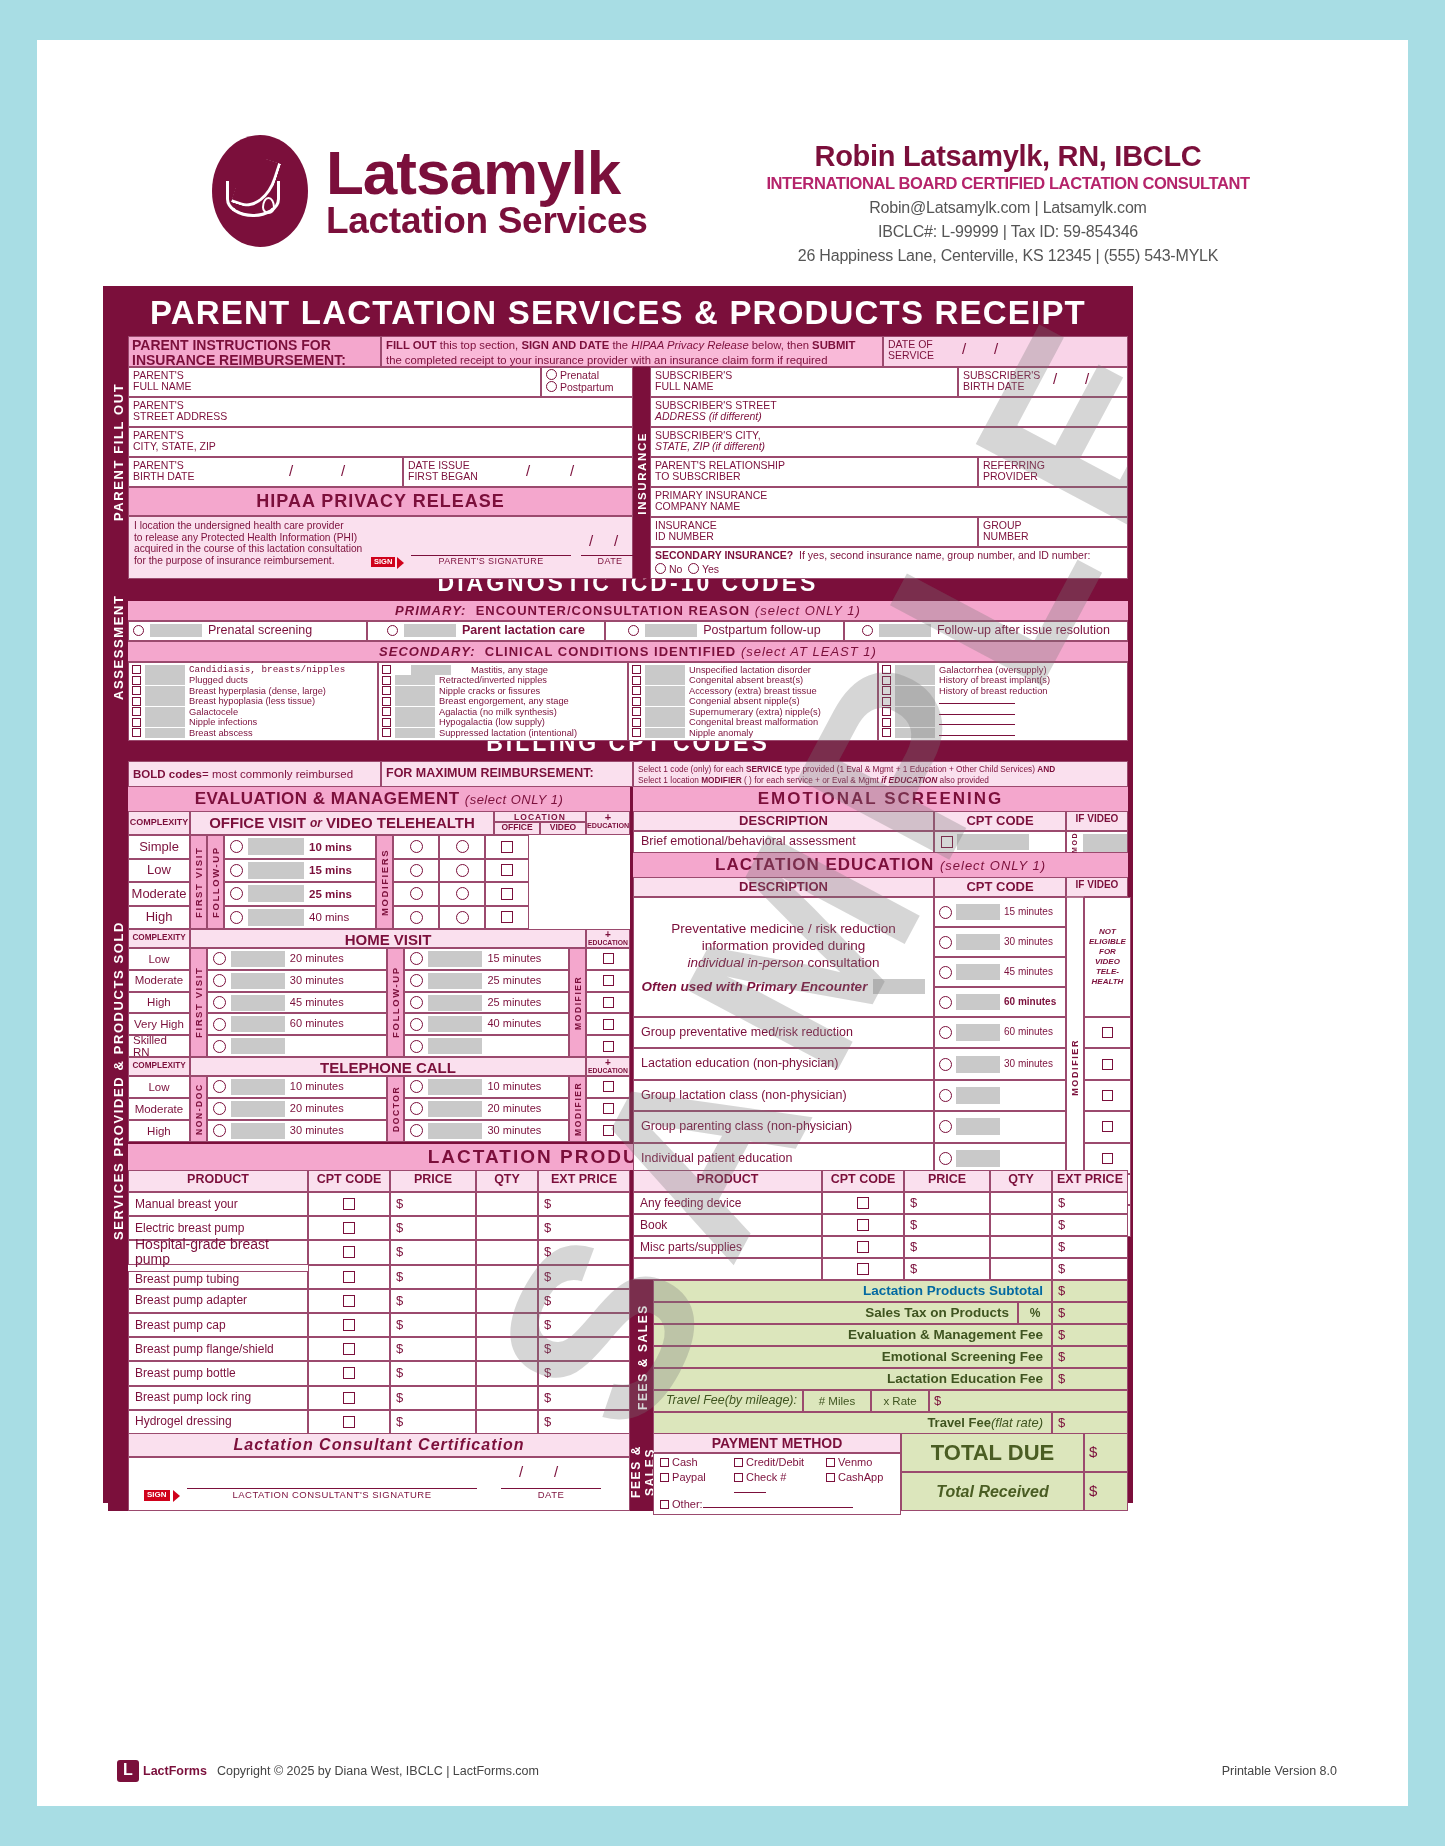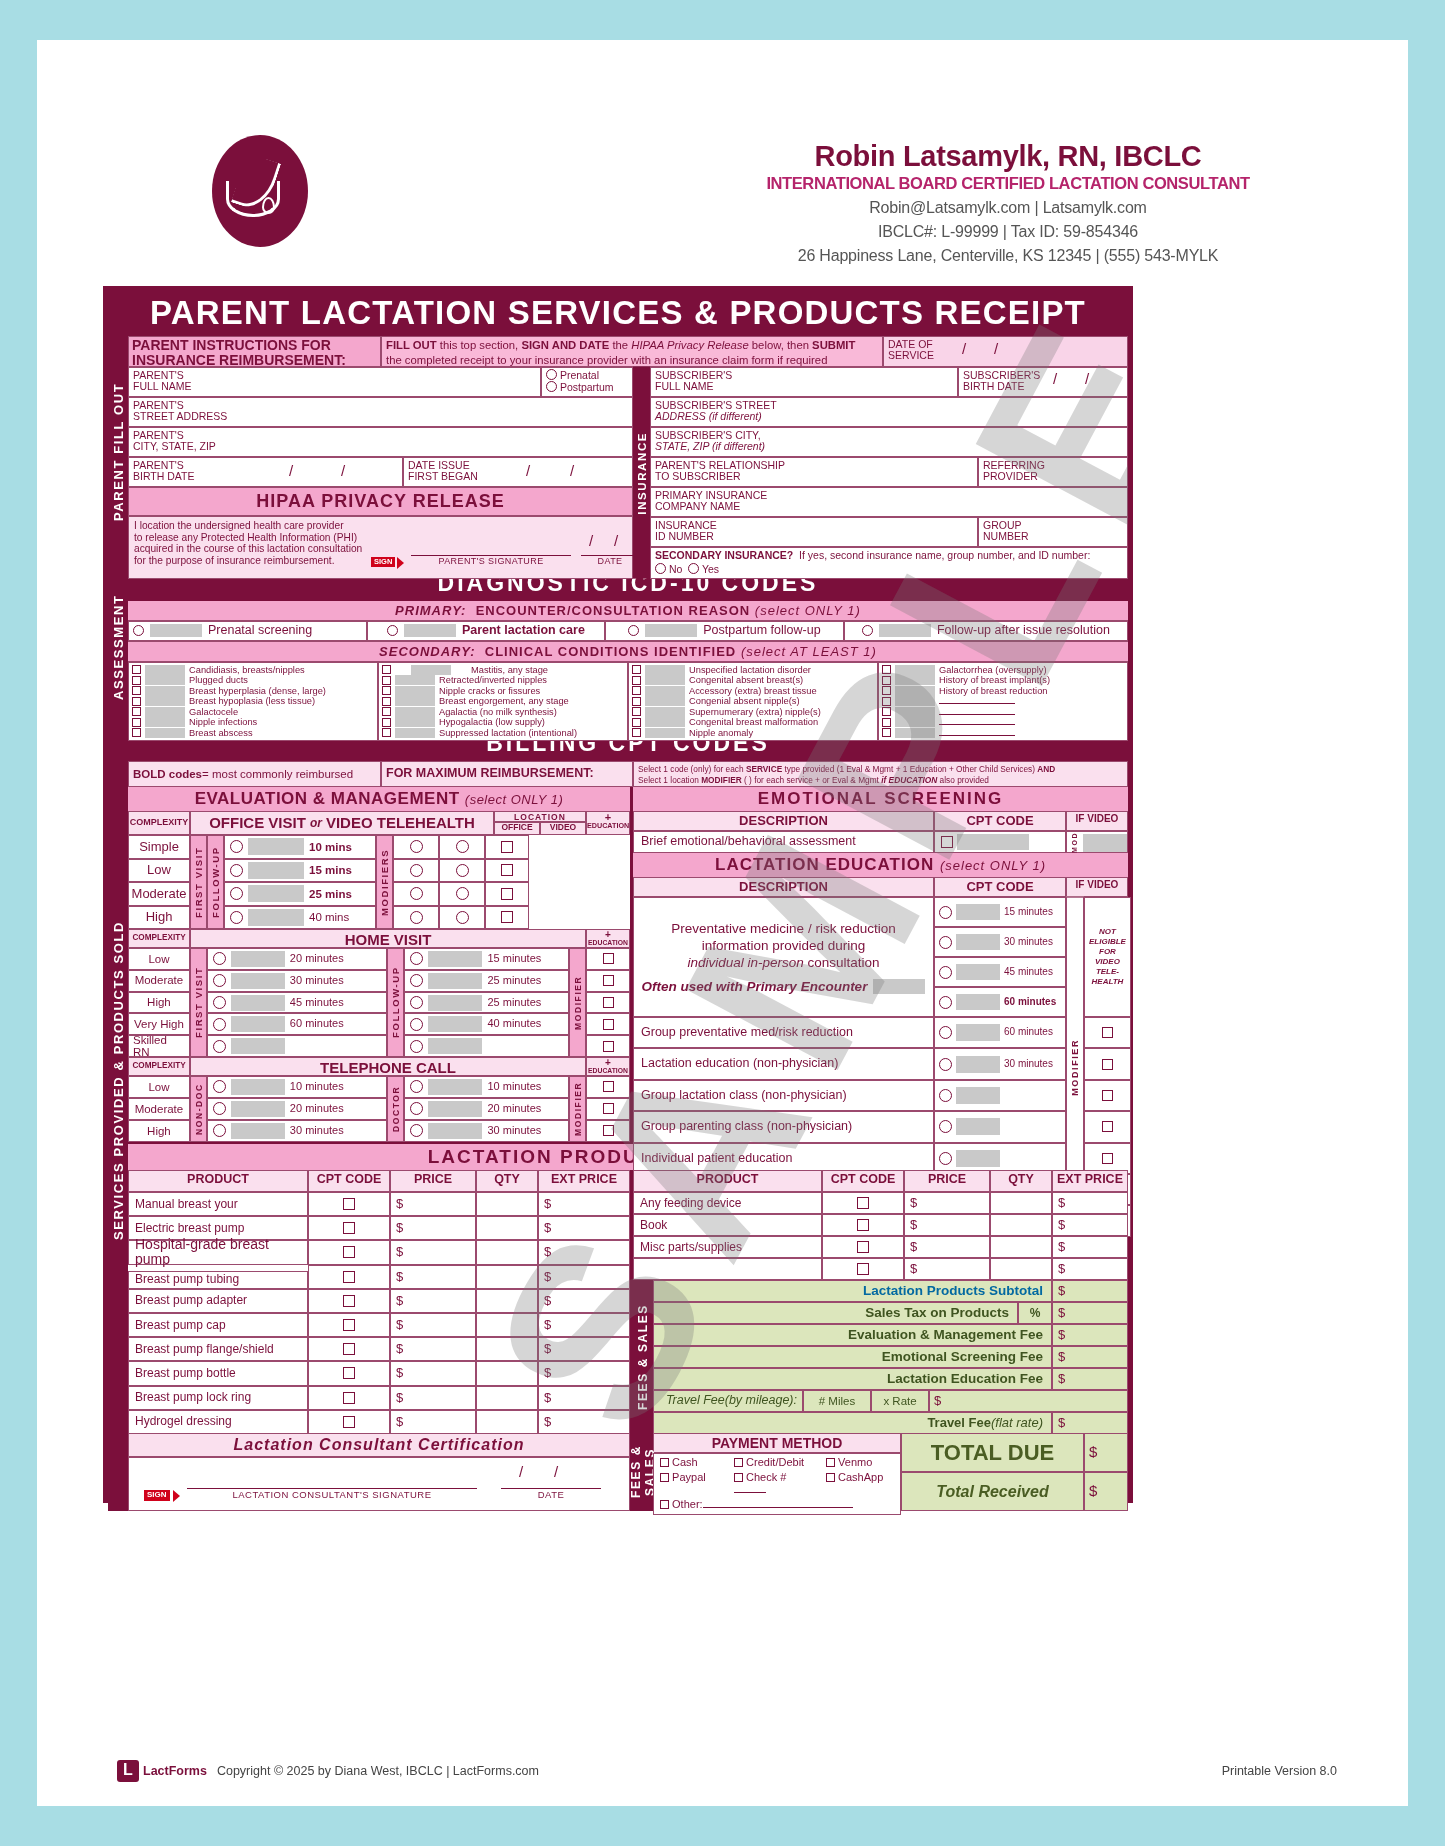--- a/index.html
+++ b/index.html
@@ -94,20 +94,24 @@
 
 <div class="page">
 
   <div class="hdr">
     <div class="logo-wrap">
       <div class="logo-circle">
         <div class="drop-big"></div>
           <div class="scoop"></div>
           <div class="drop-sm"></div>
       </div>
+      <div class="logo-txt">
+        <div class="l1">Latsamylk</div>
+        <div class="l2">Lactation Services</div>
+      </div>
     </div>
     <div class="contact">
       <div class="nm">Robin Latsamylk, RN, IBCLC</div>
       <div class="sub">INTERNATIONAL BOARD CERTIFIED LACTATION CONSULTANT</div>
       <div class="ln">Robin@Latsamylk.com | Latsamylk.com</div>
       <div class="ln">IBCLC#: L-99999 | Tax ID: 59-854346</div>
       <div class="ln">26 Happiness Lane, Centerville, KS 12345 | (555) 543-MYLK</div>
     </div>
   </div>
 
@@ -283,21 +287,21 @@
             <span class="radio"></span>
               <span class="gray" style="width:52px;height:13px;"></span>
             <span style="font-size:12.5px;">Follow-up after issue resolution</span>
           </div>
         </div>
         <div class="sec-pink" style="font-size:13px; padding:2px 0; border-top:1px solid #9b4a6e; border-bottom:1px solid #9b4a6e;">
           <i>SECONDARY:</i>&nbsp; <span>CLINICAL CONDITIONS IDENTIFIED</span> <i style="font-weight:normal;">(select AT LEAST 1)</i>
         </div>
         <div class="row" style="flex:1;" id="sec-cols">
             <div class="cell" style="flex: 1 1 0%; padding: 2px 3px; display: flex; flex-direction: column; justify-content: space-between;">
-              <div style="display: flex; align-items: center; gap: 4px; font-size: 9.3px; line-height: 10.5px; white-space: nowrap;">
+              <div style="display: flex; align-items: center; gap: 4px; font-size: 9.3px; line-height: 10.5px; white-space: nowrap; font-family: Liberation Mono, monospace;">
                 <span class="cbx"></span>
                 <span class="gray" style="width: 40px; height: 10px; flex: 0 0 auto;"></span>
                 <span>Candidiasis, breasts/nipples</span>
               </div>
               <div style="display: flex; align-items: center; gap: 4px; font-size: 9.3px; line-height: 10.5px; white-space: nowrap;">
                 <span class="cbx"></span>
                 <span class="gray" style="width: 40px; height: 10px; flex: 0 0 auto;"></span>
                 <span>Plugged ducts</span>
               </div>
               <div style="display: flex; align-items: center; gap: 4px; font-size: 9.3px; line-height: 10.5px; white-space: nowrap;">

